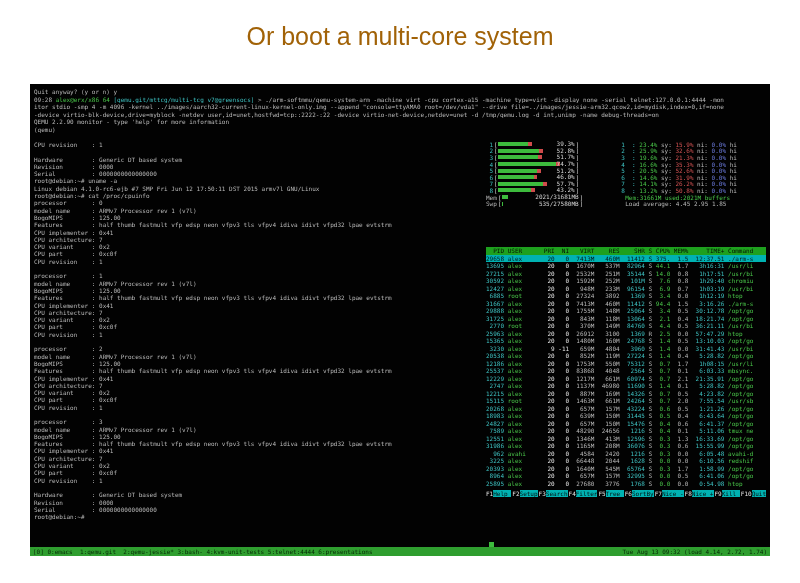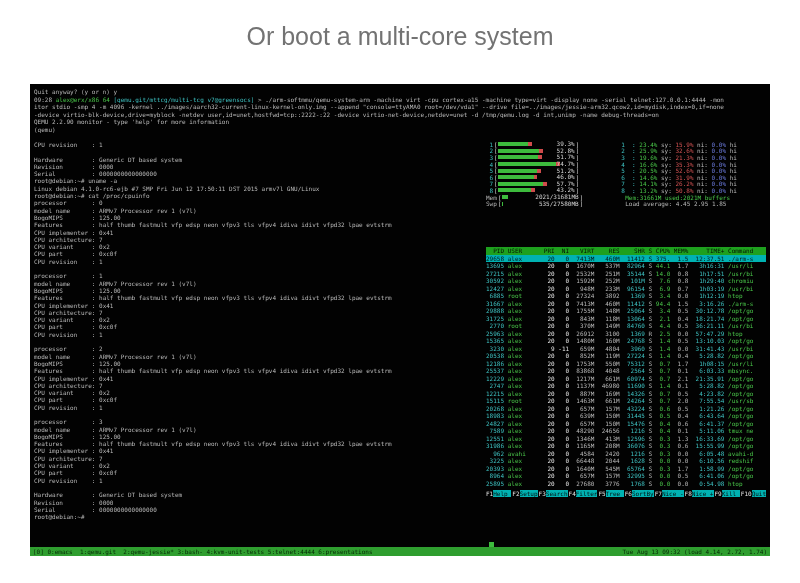--- a/index.html
+++ b/index.html
@@ -1,18 +1,18 @@
 <!DOCTYPE html>
 <html><head>
 <meta charset="utf-8">
 <style>
   html,body{margin:0;padding:0}
   body{width:800px;height:583px;background:#ffffff;position:relative;overflow:hidden;
        font-family:"Liberation Sans",sans-serif}
-  .slide-title{margin-top:22px;text-align:center;font-size:25px;color:#737373}
+  .slide-title{margin-top:22px;text-align:center;font-size:25px;color:#a16207}
 
   .terminal{position:absolute;left:30px;top:84px;width:740px;height:472px;background:#020202;
             font-family:"DejaVu Sans Mono",monospace;font-size:6px;color:#b9b9b9;overflow:hidden}
   .term-top{padding:4px 4px 0 4px}
   .line{white-space:pre;line-height:7.5px;height:7.5px;overflow:hidden}
   .cols{display:flex;padding:8px 0 0 4px}
   .left-col{width:452px;overflow:hidden}
   .left-col .line{line-height:7.3px;height:7.3px}
   .right-col{width:280px;overflow:hidden}
 

